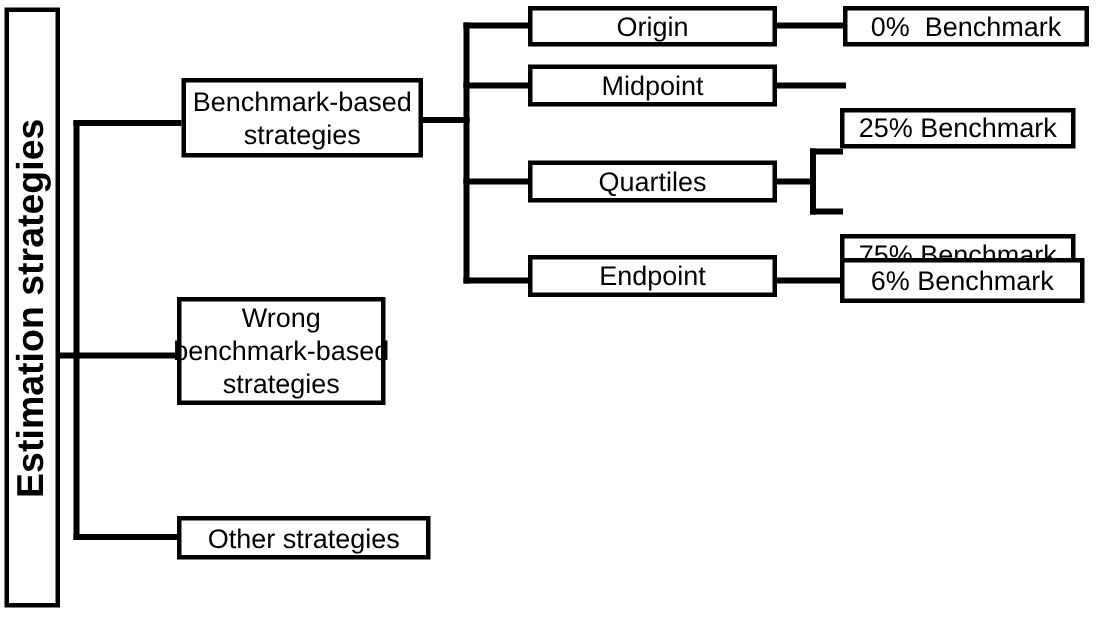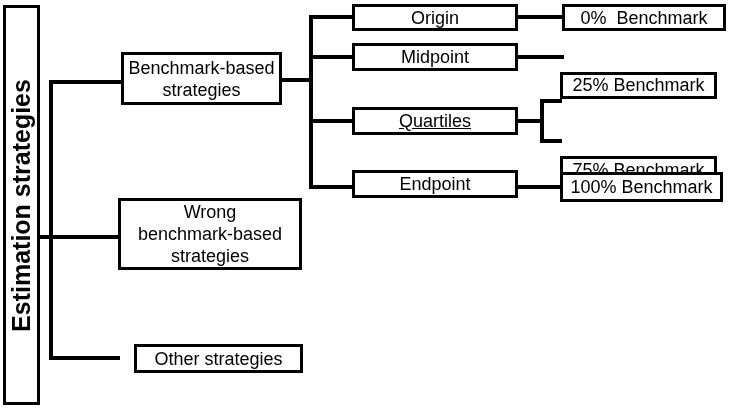--- a/index.html
+++ b/index.html
@@ -75,39 +75,39 @@
 
   <div class="box root-box">
     <span class="root-label">Estimation strategies</span>
   </div>
 
   <div class="box" style="left:121px; top:52px; width:161px; height:53px;">
     <span class="label">Benchmark-based</span>
     <span class="label">strategies</span>
   </div>
 
-  <div class="box" style="left:118px; top:198px; width:184px; height:72px;">
+  <div class="box" style="left:118px; top:198px; width:139px; height:72px;">
     <span class="label">Wrong</span>
     <span class="label">benchmark-based</span>
     <span class="label">strategies</span>
   </div>
 
-  <div class="box" style="left:134px; top:344px; width:169px; height:29px;">
+  <div class="box" style="left:118px; top:344px; width:169px; height:29px;">
     <span class="label">Other strategies</span>
   </div>
 
   <div class="box" style="left:352px; top:43px; width:166px; height:28px;">
     <span class="label">Midpoint</span>
   </div>
 
   <div class="box" style="left:352px; top:4px; width:166px; height:27px;">
     <span class="label">Origin</span>
   </div>
 
-  <div class="box" style="left:352px; top:107px; width:166px; height:28px;text-decoration:underline;">
+  <div class="box" style="left:352px; top:107px; width:166px; height:28px;">
     <span class="label">Quartiles</span>
   </div>
 
   <div class="box" style="left:352px; top:170px; width:166px; height:28px;">
     <span class="label">Endpoint</span>
   </div>
 
   <div class="box" style="left:562px; top:4px; width:164px; height:27px;align-items:center;">
     <span class="label">0%  Benchmark</span>
   </div>
@@ -115,16 +115,16 @@
 
   <div class="box" style="left:560px; top:72px; width:157px; height:27px;justify-content:flex-end;">
     <span class="label">25% Benchmark</span>
   </div>
 
   <div class="box" style="left:560px; top:128px; width:157px; height:27px;margin-top:28px;">
     <span class="label">75% Benchmark</span>
   </div>
 
   <div class="box" style="left:560px; top:172px; width:163px; height:30px;">
-    <span class="label">100% Benchmark</span>
+    <span class="label">6% Benchmark</span>
   </div>
 
 </div>
 
 </body></html>

